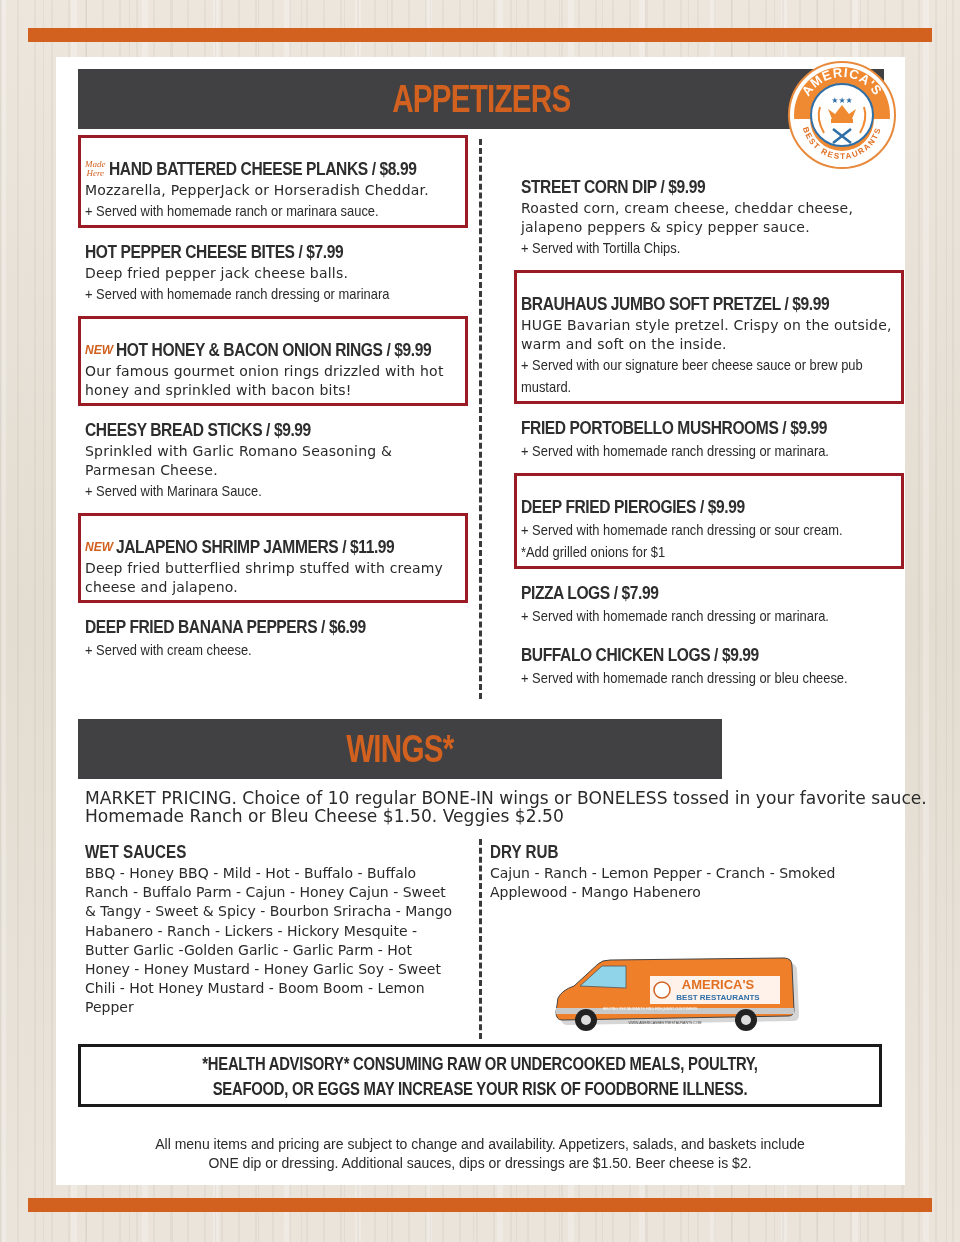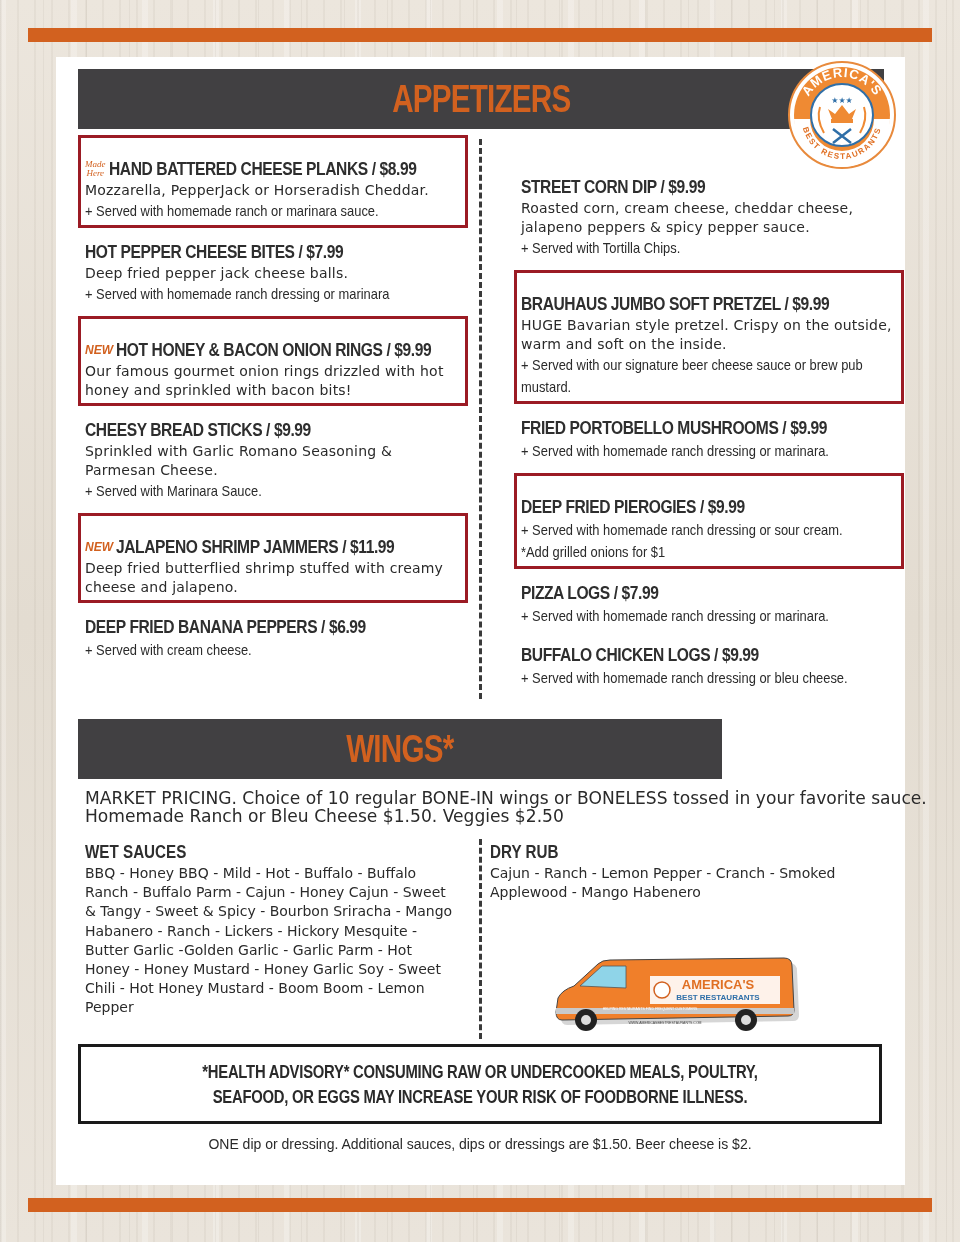--- a/index.html
+++ b/index.html
@@ -95,21 +95,21 @@
     color: #2e2e2e; display: inline-block; transform-origin: left center; transform: scaleX(0.8);
     line-height: 24px;
   }
   .sauce-list {
     font-family: "DejaVu Sans", sans-serif; font-size: 14px; color: #2a2a2a; line-height: 19.2px;
   }
 
   .van { position: absolute; left: 494px; top: 895px; width: 250px; height: 90px; }
 
   .advisory {
-    position: absolute; left: 22px; top: 987px; width: 804px; height: 80px;
+    position: absolute; left: 22px; top: 987px; width: 804px; height: 63px;
     border: 3px solid #1a1a1a; display: flex; align-items: center; justify-content: center;
     text-align: center; padding: 8px 10px;
   }
   .advisory-text {
     font-family: "Liberation Sans", sans-serif; font-weight: bold; font-size: 19px;
     color: #2a2a2a; line-height: 25px; transform: scaleX(0.78); width: 128%;
     letter-spacing: -0.3px;
   }
 
   .footnote {
@@ -274,17 +274,18 @@
       <circle cx="196" cy="68" r="11" fill="#222"></circle>
         <circle cx="196" cy="68" r="5" fill="#ddd"></circle>
     </svg>
   </div>
 
   <div class="advisory">
     <div class="advisory-text">*HEALTH ADVISORY* CONSUMING RAW OR UNDERCOOKED MEALS, POULTRY, SEAFOOD, OR EGGS MAY INCREASE YOUR RISK OF FOODBORNE ILLNESS.</div>
   </div>
 
   <div class="footnote">
+    <span>All menu items and pricing are subject to change and availability. Appetizers, salads, and baskets include</span>
     <span>ONE dip or dressing. Additional sauces, dips or dressings are $1.50.  Beer cheese is $2.</span>
   </div>
 </div>
 
 <div class="orange-bar bottom"></div>
 
 </body></html>

